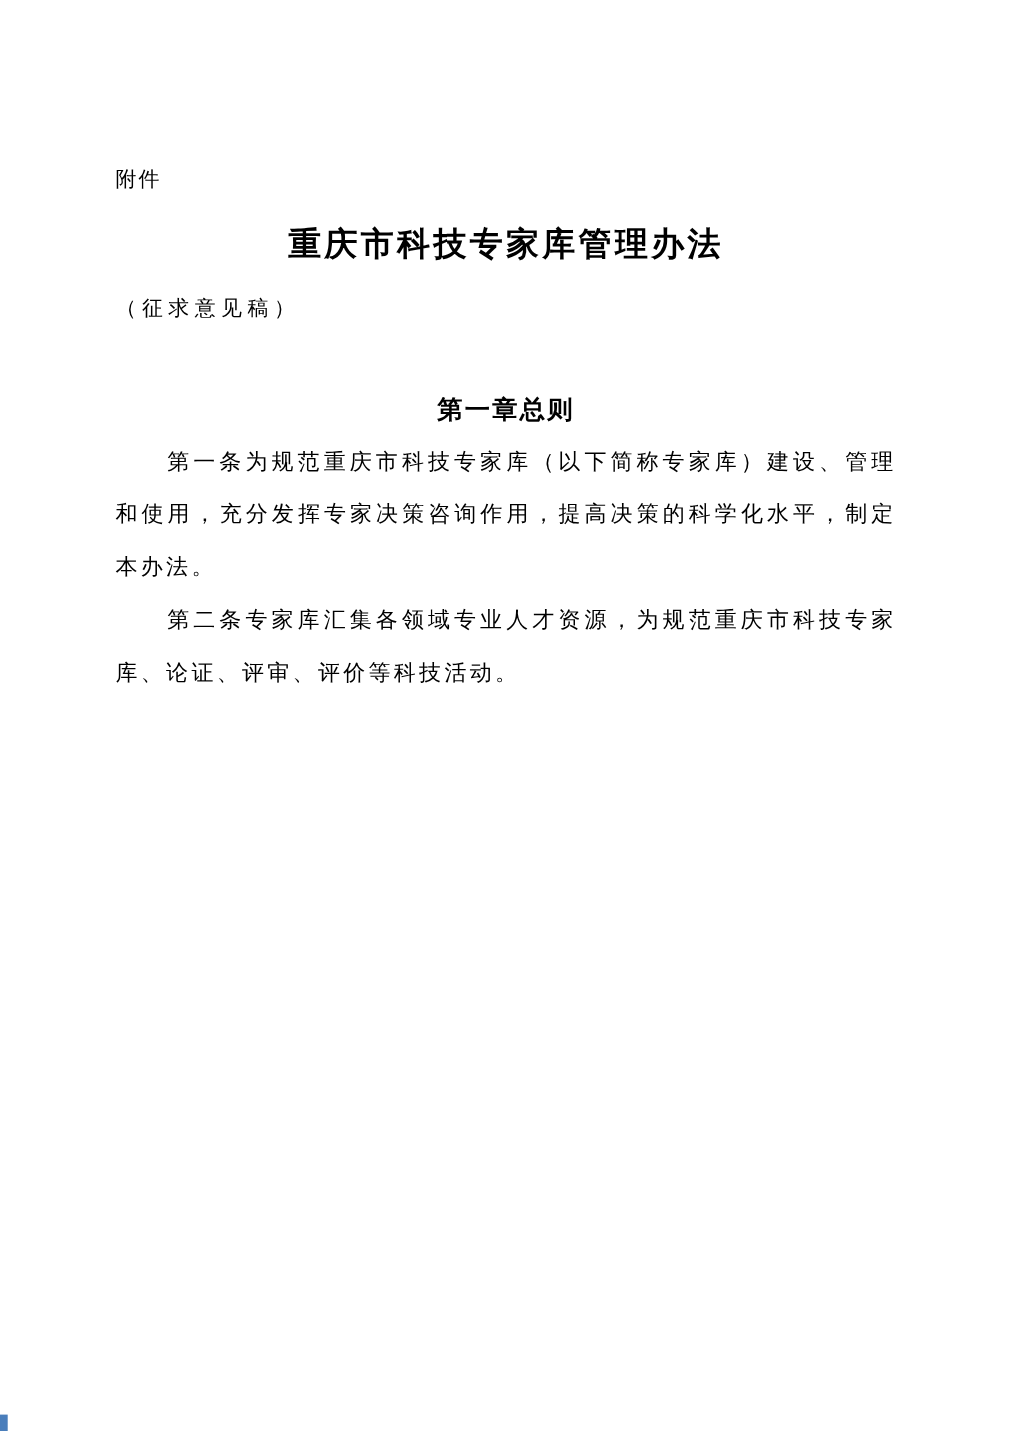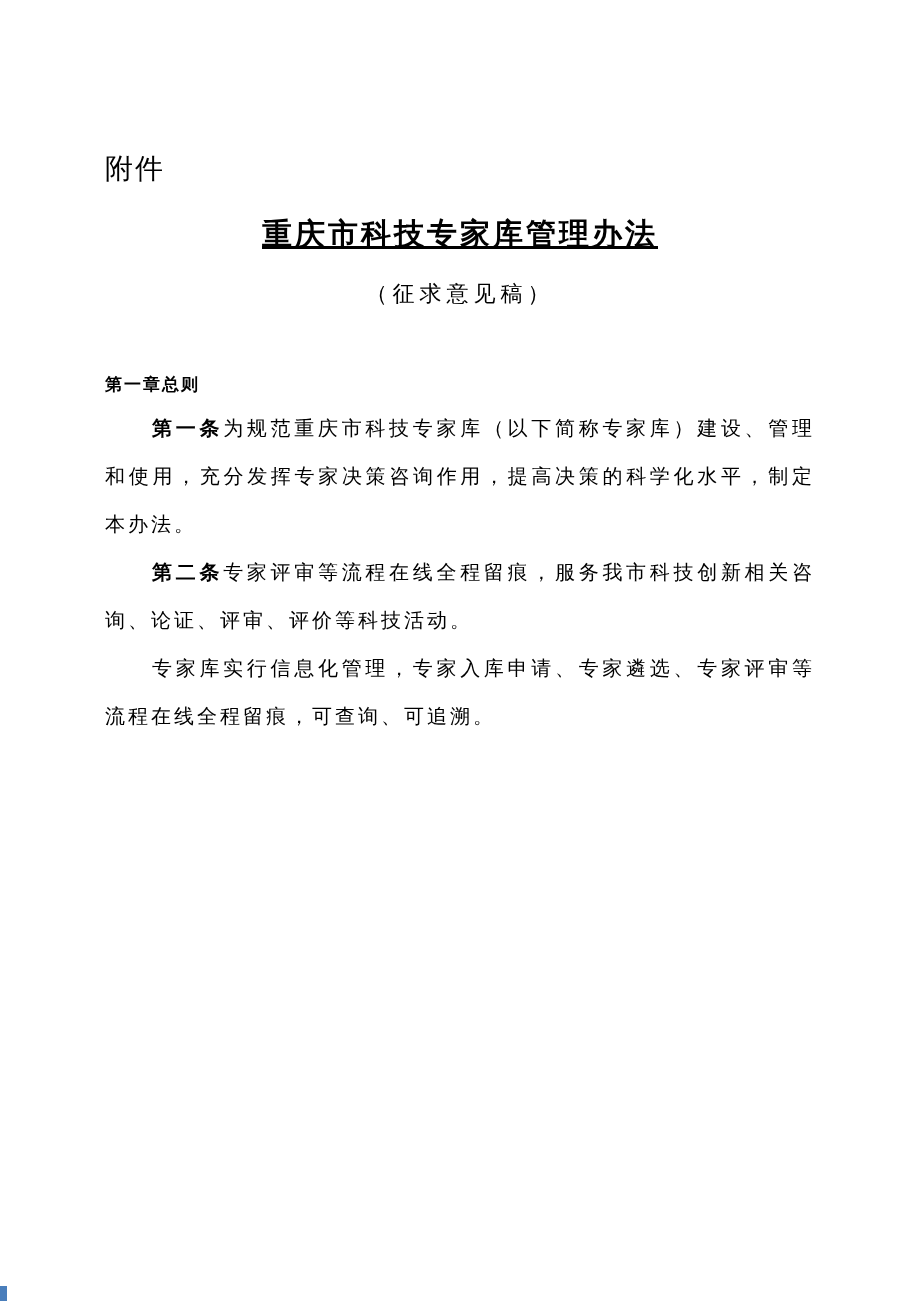--- a/index.html
+++ b/index.html
@@ -12,60 +12,60 @@
     width: 920px;
     height: 1301px;
     background: #ffffff;
     box-sizing: border-box;
     padding: 150px 105px 0 105px;
     font-family: "Liberation Serif", "DejaVu Serif", serif;
     color: #000000;
     overflow: hidden;
   }
   .attachment {
-    font-size: 28px;
+    font-size: 19px;
     letter-spacing: 2px;
     margin: 0 0 26px 0;
   }
   .title {
     font-family: "Liberation Sans", "DejaVu Sans", sans-serif;
     font-weight: 700;
     font-size: 30px;
     letter-spacing: 3px;
     text-align: center;
     margin: 0 0 24px 0;
-    text-decoration: underline;
   }
   .subtitle {
-    font-size: 22px;
+    font-size: 19px;
     letter-spacing: 5px;
-    text-align: center;
+    text-align: left;
     margin: 0 0 64px 0;
   }
   .chapter {
     font-family: Liberation Serif, serif;
     font-weight: 700;
-    font-size: 17px;
+    font-size: 23px;
     letter-spacing: 2px;
+    text-align: center;
     margin: 0 0 8px 0;
   }
   .para {
     font-size: 20px;
     line-height: 48px;
     letter-spacing: 3px;
     text-align: justify;
     text-indent: 47px;
     margin: 0;
   }
   .para.small-indent {
     text-indent: 24px;
   }
   .lead {
     font-family: "Liberation Sans", "DejaVu Sans", sans-serif;
-    font-weight: 700;
+    font-weight: 400;
   }
   .corner-artifact {
     position: absolute;
     left: 0;
     bottom: 0;
     width: 7px;
     height: 15px;
     background: #4a7ebb;
   }
 </style>
@@ -77,22 +77,21 @@
   <div class="attachment">附件</div>
 
   <h1 class="title">重庆市科技专家库管理办法</h1>
 
   <div class="subtitle">（征求意见稿）</div>
 
   <h2 class="chapter">第一章总则</h2>
 
   <p class="para"><span class="lead">第一条</span><span>为规范重庆市科技专家库（以下简称专家库）建设、管理和使用，充分发挥专家决策咨询作用，提高决策的科学化水平，制定本办法。</span></p>
 
-  <p class="para"><span class="lead">第二条</span><span>专家评审等流程在线全程留痕，服务我市科技创新相关咨询、论证、评审、评价等科技活动。</span></p>
+  <p class="para"><span class="lead">第二条</span><span>专家库汇集各领域专业人才资源，为规范重庆市科技专家库、论证、评审、评价等科技活动。</span></p>
 
 
 
 
-  <p class="para"><span class="lead"></span><span>专家库实行信息化管理，专家入库申请、专家遴选、专家评审等流程在线全程留痕，可查询、可追溯。</span></p>
 
   <div class="corner-artifact"></div>
 
 </div>
 
 </body></html>

